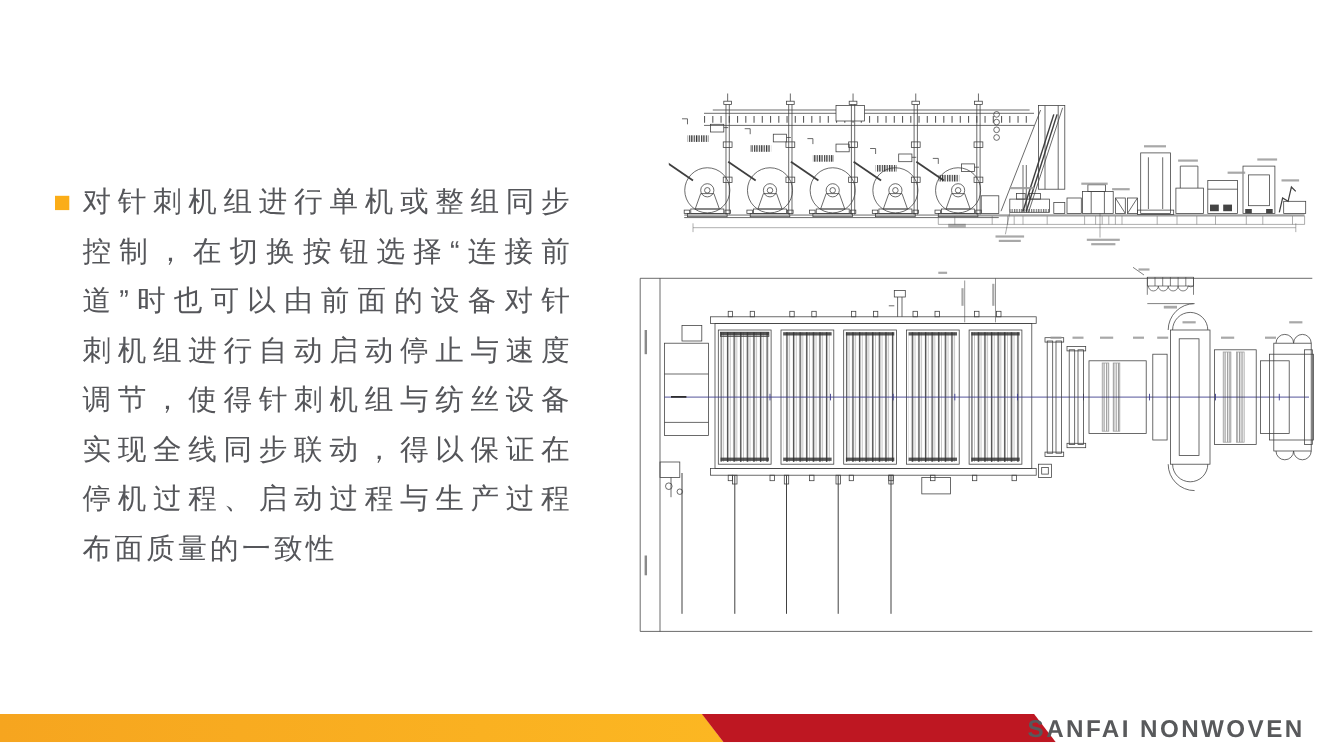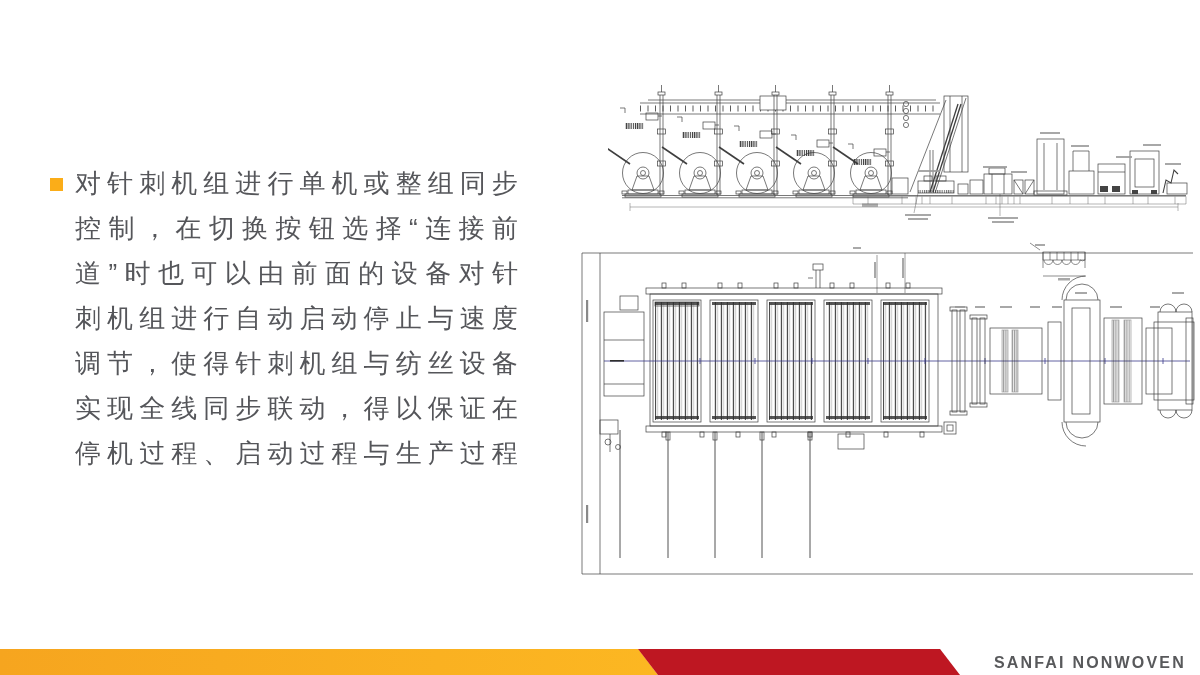--- a/index.html
+++ b/index.html
@@ -19,21 +19,21 @@
   #plan-drawing{left:576px;top:242px;width:622px;height:348px;}
 
   
   #footer-band-orange{position:absolute;left:0;top:649px;width:658px;height:26px;
       background:linear-gradient(90deg,#F6A51F,#FCB722);
       clip-path:polygon(0 0,97% 0,100% 100%,0 100%);}
   #footer-band-red{position:absolute;left:638px;top:649px;width:322px;height:26px;
       background:#BE1722;
       clip-path:polygon(0 0,93.8% 0,100% 100%,6.2% 100%);}
   #brand-text{position:absolute;right:14px;top:650px;height:26px;line-height:26px;
-      font-size:16px;font-weight:bold;letter-spacing:2.2px;color:#58595B;}
+      font-size:22px;font-weight:bold;letter-spacing:2.2px;color:#58595B;}
 </style>
 </head>
 <body>
 
 <div id="slide">
 
   <div id="bullet-marker"></div>
   <div id="bullet-paragraph">
       <div class="tline">
         <span>对</span>
@@ -140,20 +140,21 @@
         <span>启</span>
         <span>动</span>
         <span>过</span>
         <span>程</span>
         <span>与</span>
         <span>生</span>
         <span>产</span>
         <span>过</span>
         <span>程</span>
       </div>
+      <div class="tline tline-last">布面质量的一致性</div>
     </div>
 
   <svg id="elevation-drawing" class="cad" viewBox="608 84 584 148" xmlns="http://www.w3.org/2000/svg">
     <defs>
       <pattern id="hd" patternUnits="userSpaceOnUse" width="2.2" height="8">
         <rect width="1.1" height="8" fill="#333"></rect>
       </pattern>
       <g id="pu">
         <line x1="17" y1="-78" x2="17" y2="22"></line>
           <line x1="20" y1="-78" x2="20" y2="22"></line>

